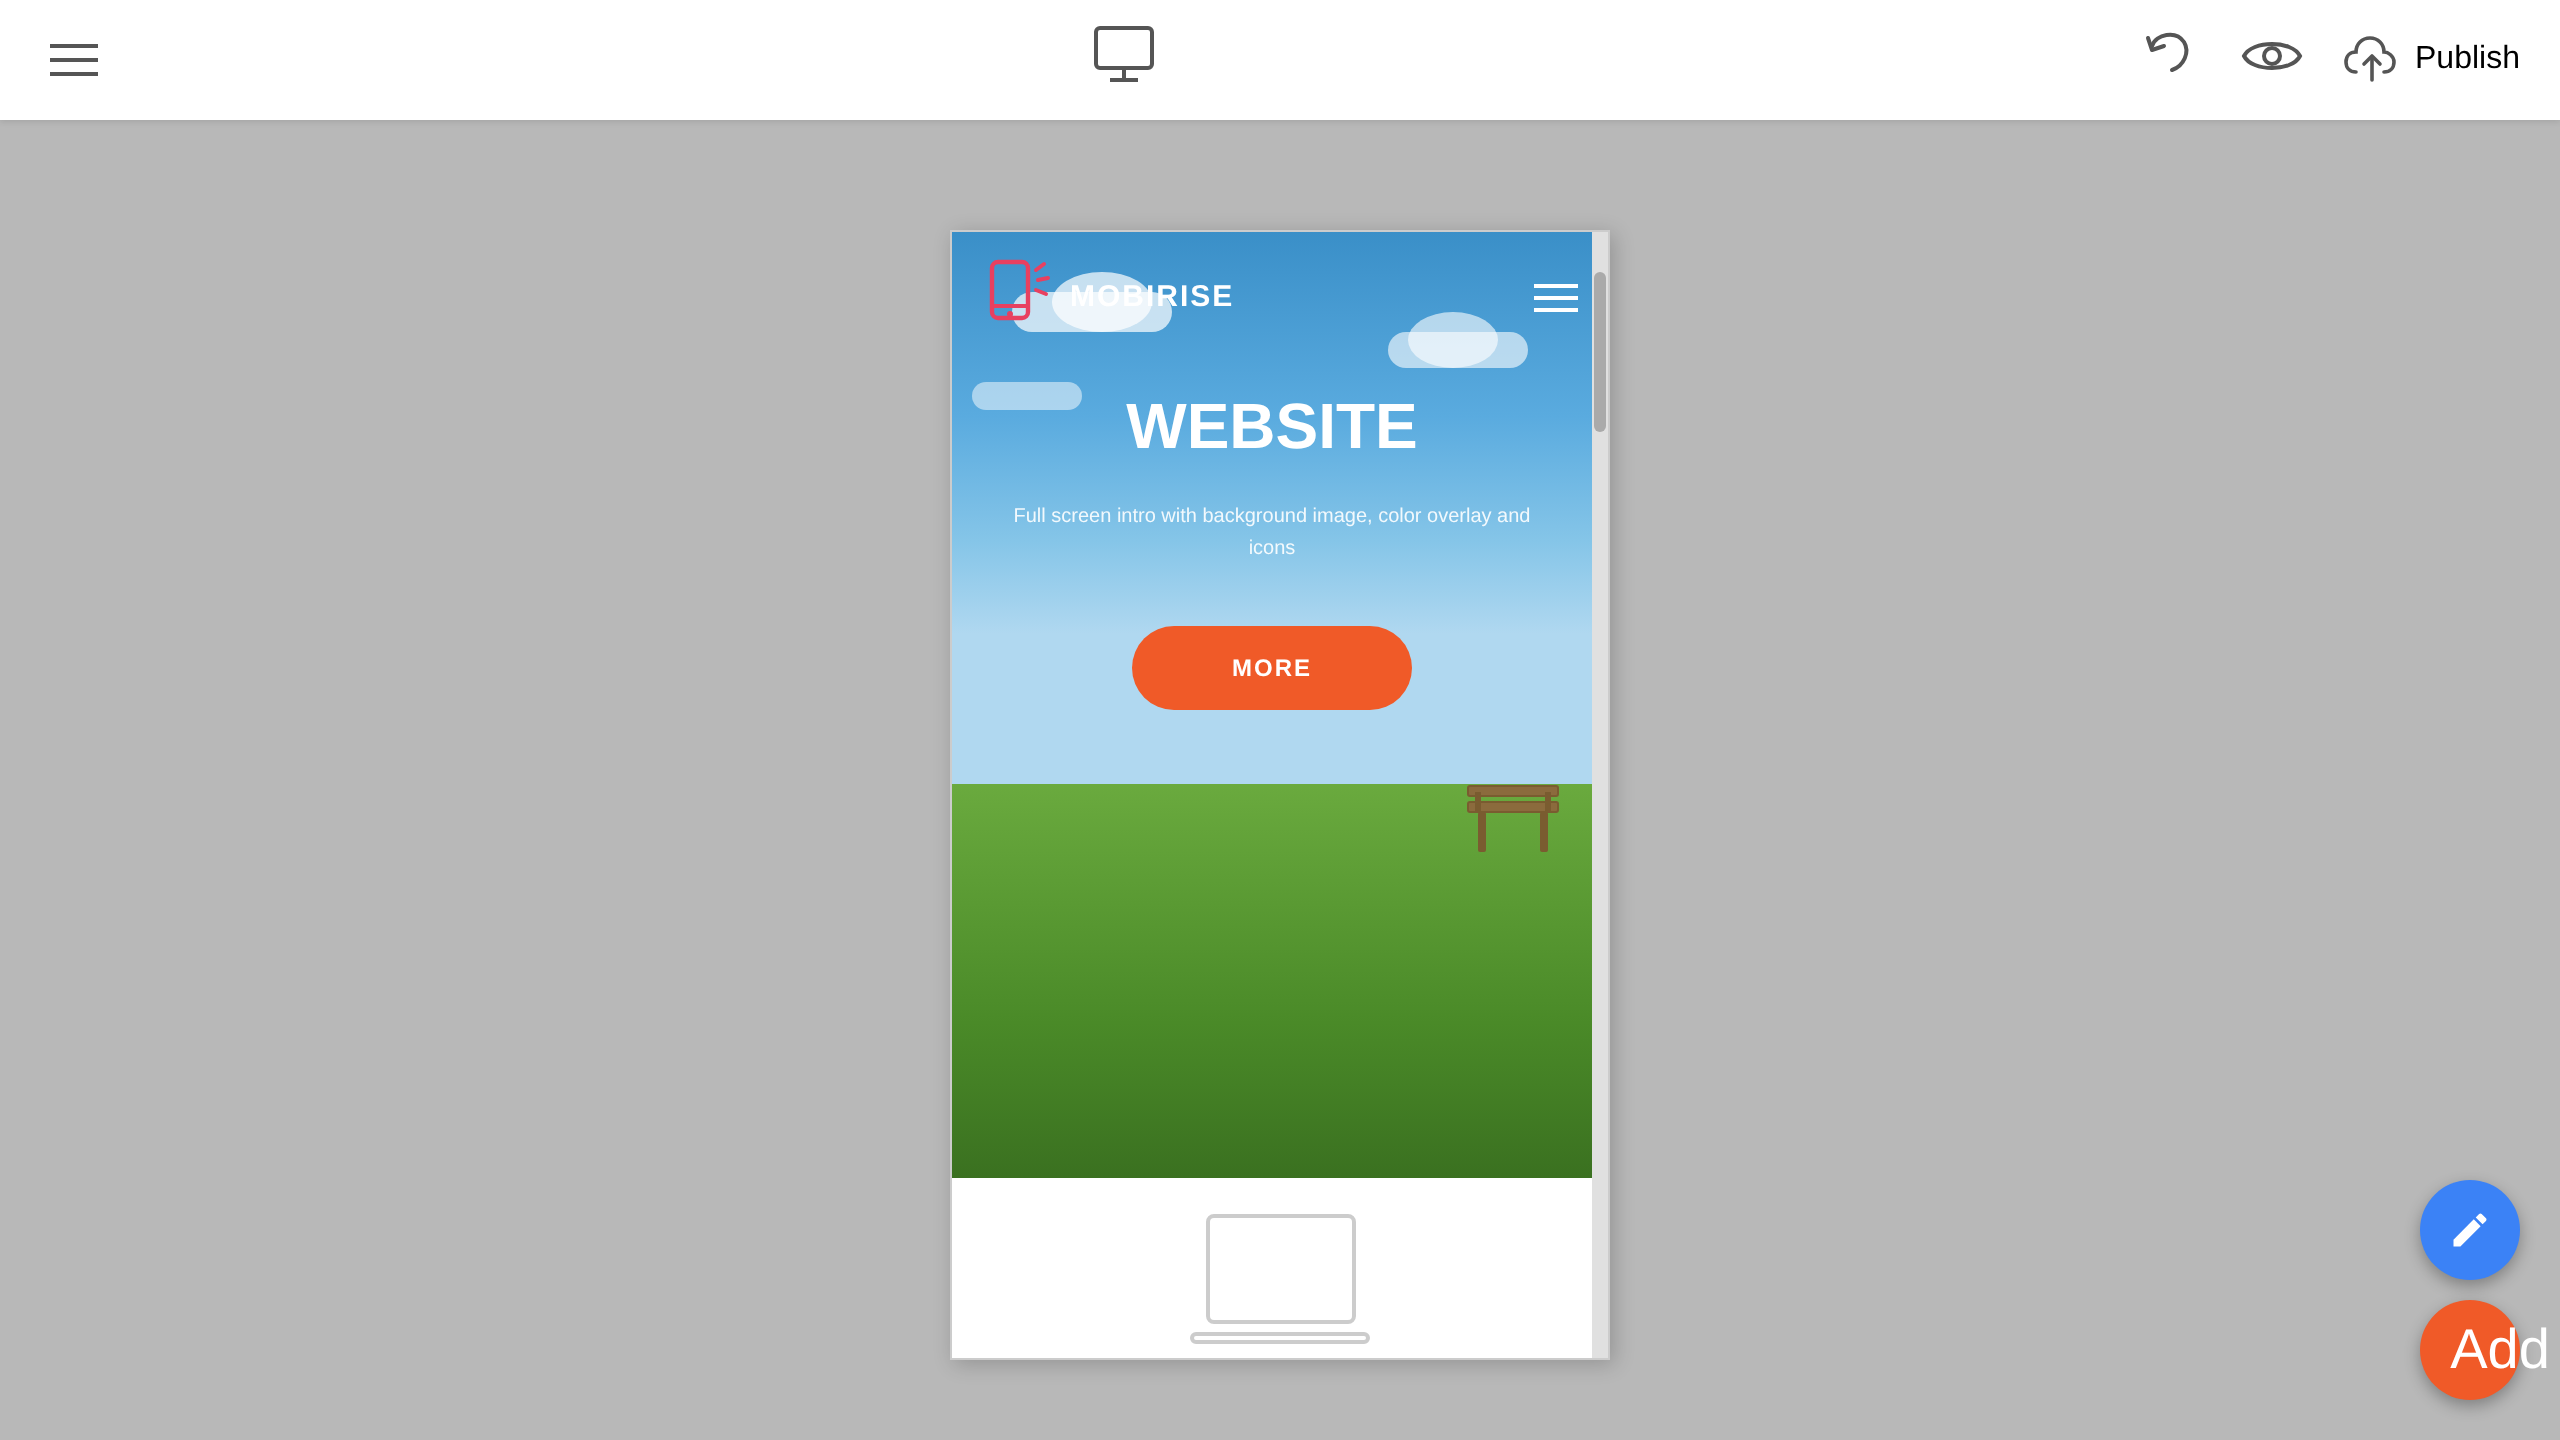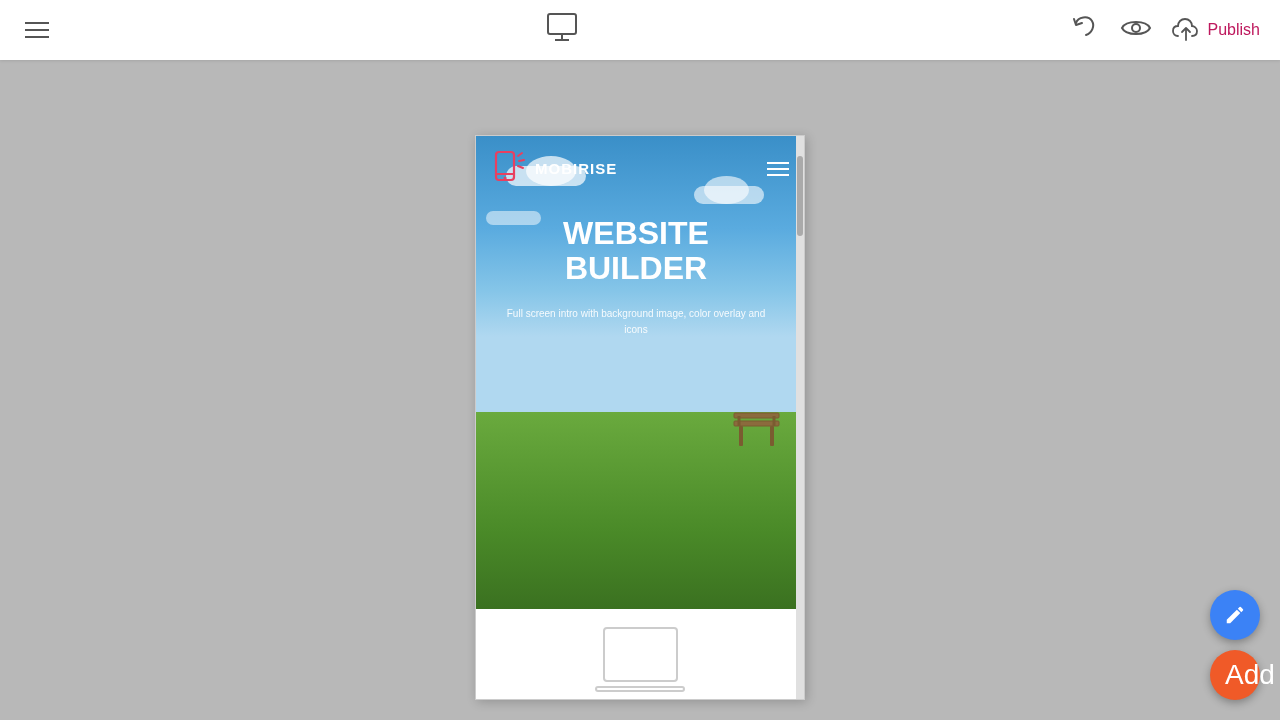--- a/index.html
+++ b/index.html
@@ -73,37 +73,37 @@
     }
 
     .publish-button {
       display: flex;
       align-items: center;
       gap: 8px;
       background: transparent;
       border: none;
       cursor: pointer;
       font-size: 16px;
-      color: #be185d;
+      color: #000000;
       font-weight: 500;
     }
 
     .publish-button svg {
       width: 28px;
       height: 28px;
     }
 
     
     .canvas-area {
       position: absolute;
       top: 60px;
       left: 0; right: 0; bottom: 0;
       background: #b8b8b8;
       display: flex;
-      align-items: center;
+      align-items: flex-start;
       justify-content: center;
       padding-top: 55px;
     }
 
     
     .device-frame {
       position: relative;
       width: 330px;
       height: 565px;
       background: #fff;
@@ -417,23 +417,23 @@
           <div class="preview-hamburger">
             <span></span>
             <span></span>
             <span></span>
           </div>
         </div>
 
         <div class="hero-text-block">
           <div class="hero-title">
             <div>WEBSITE</div>
-            <div>BUILDER</div>
           </div>
           <div class="hero-subtitle">Full screen intro with background image, color overlay and icons</div>
+          <div class="hero-btn">MORE</div>
         </div>
 
         <div class="bench-container">
           <svg viewBox="0 0 55 45" fill="none" xmlns="http://www.w3.org/2000/svg" width="55" height="45">
 
             <rect x="5" y="15" width="45" height="5" rx="1" fill="#8B6B3D" stroke="#7a5c30" stroke-width="1"></rect>
 
             <rect x="5" y="7" width="45" height="5" rx="1" fill="#8B6B3D" stroke="#7a5c30" stroke-width="1"></rect>
 
             <rect x="10" y="20" width="4" height="20" rx="1" fill="#7a5c30"></rect>

